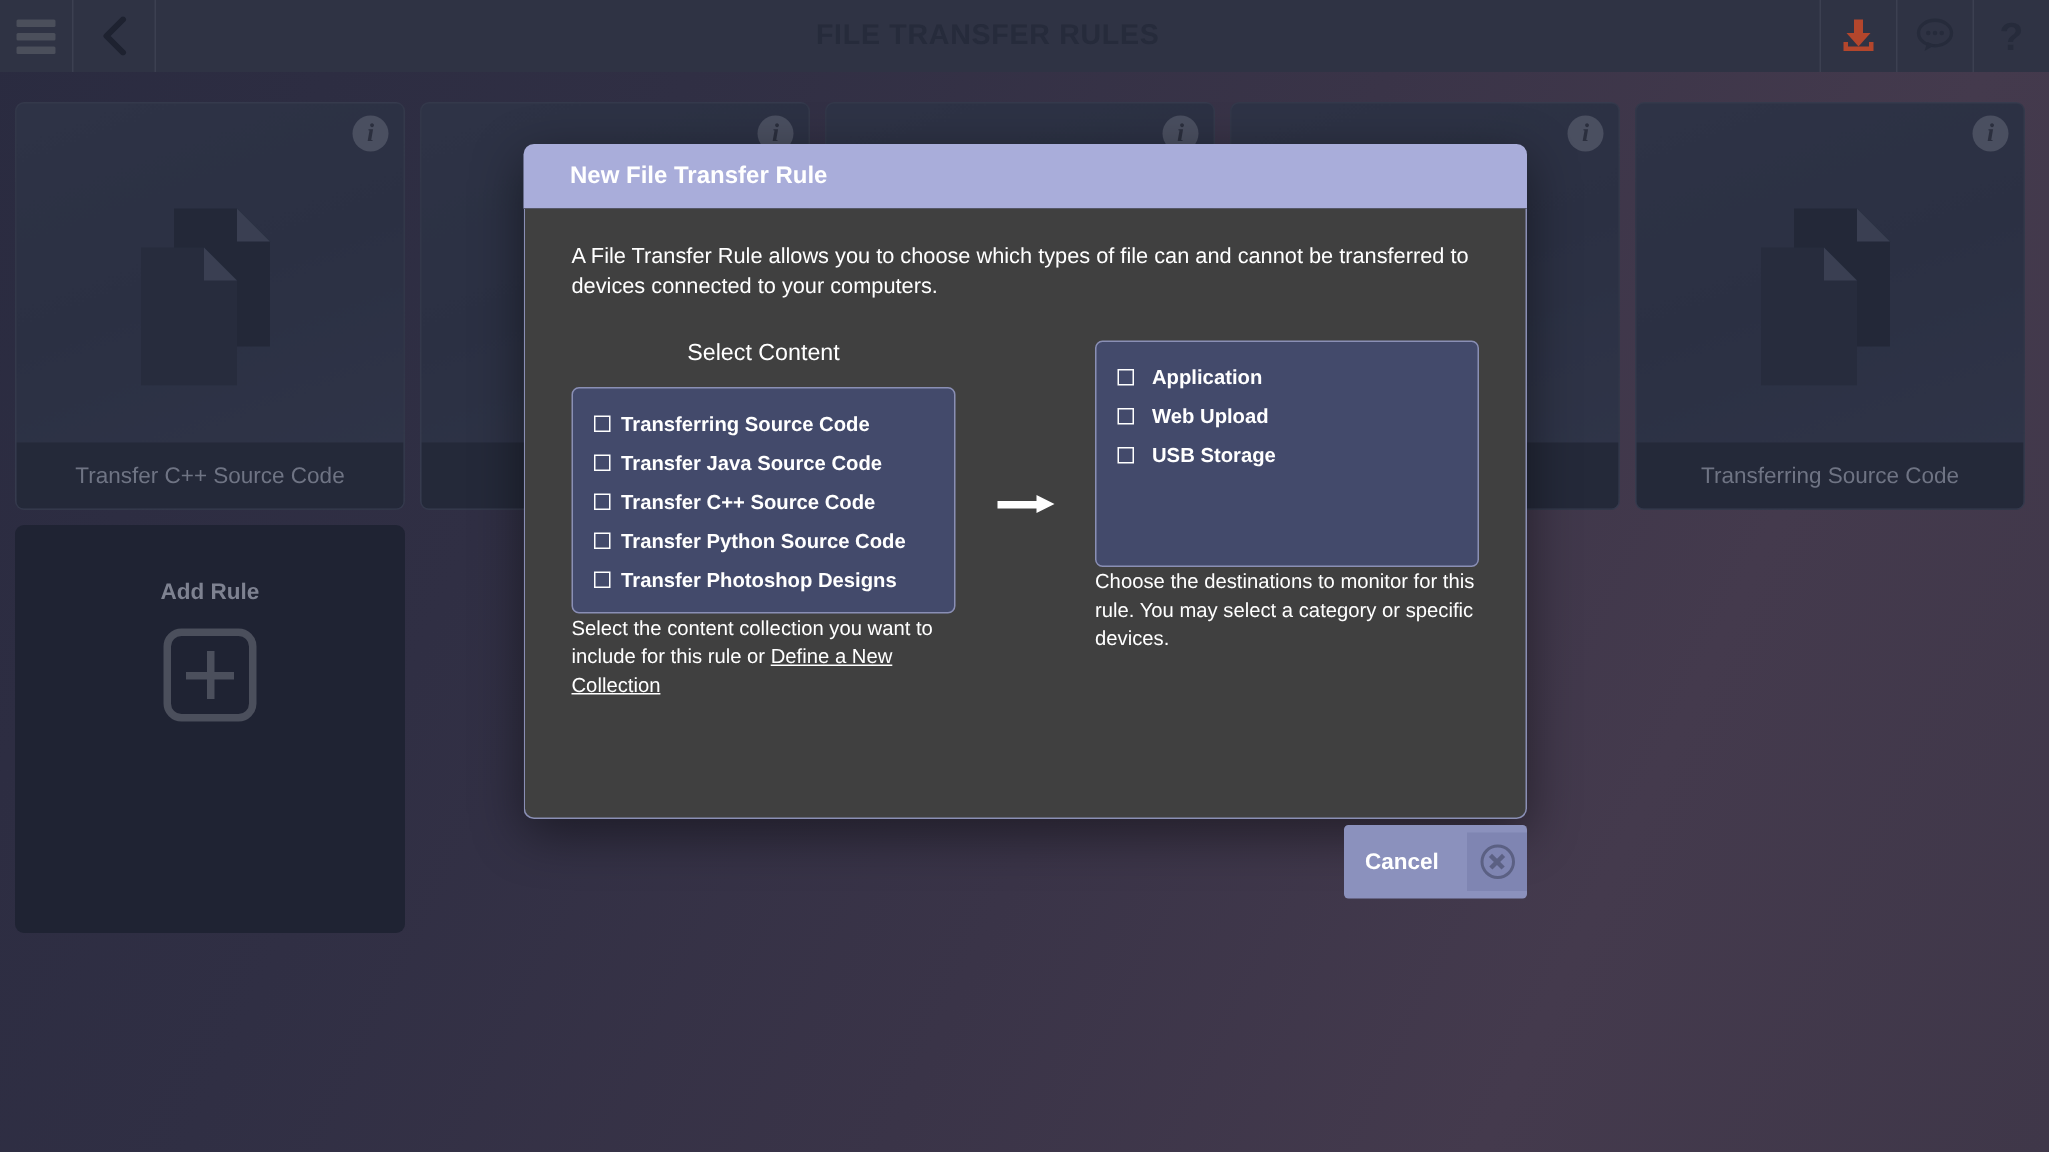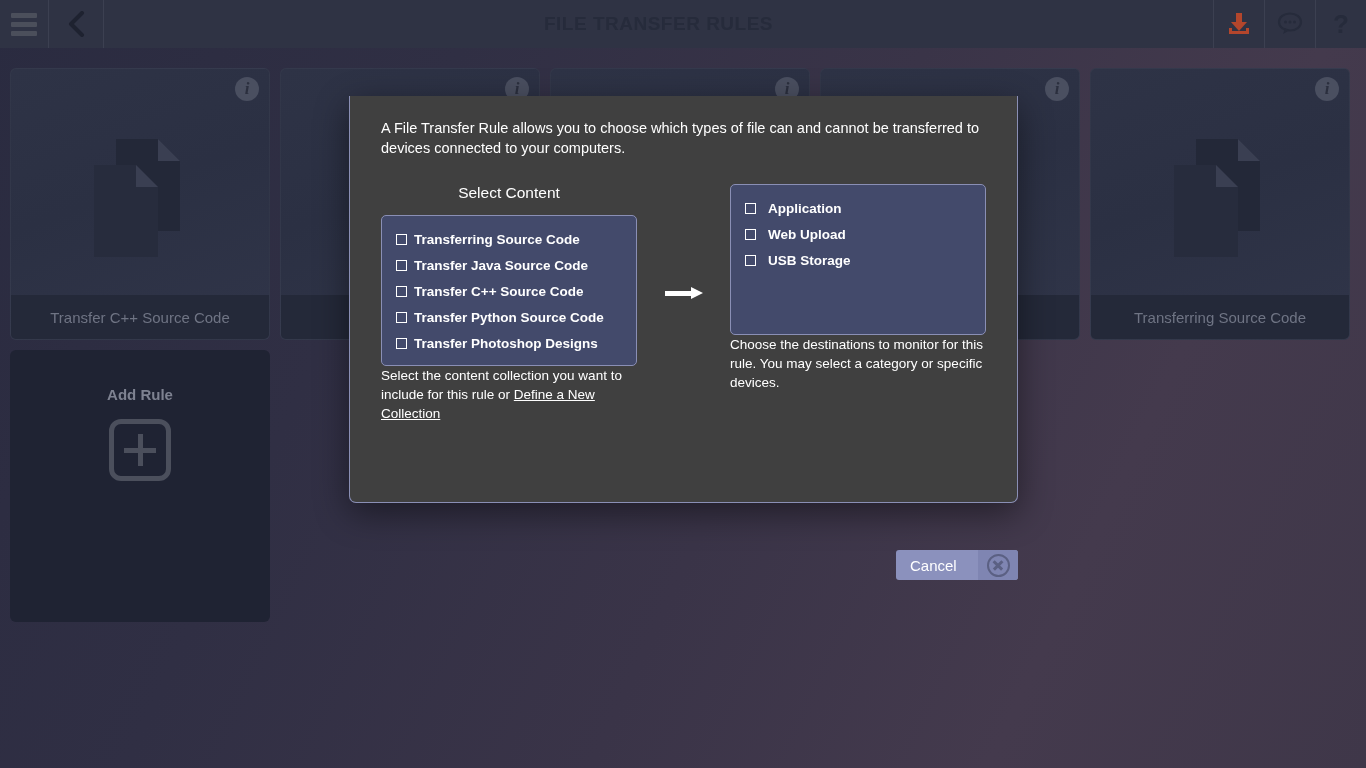--- a/index.html
+++ b/index.html
@@ -173,26 +173,26 @@
   }
   .helper {
     color: #ffffff; font-size: 13.5px; line-height: 19px;
     width: 256px;
   }
   .helper a { color: #ffffff; text-decoration: underline; cursor: pointer; }
 
   
   .cancel-btn {
     position: absolute; left: 896px; top: 550px;
-    width: 122px; height: 30px;
+    width: 122px; height: 49px;
     display: flex; align-items: center;
     background: #8b91bd;
     border-radius: 3px;
     overflow: hidden;
-    z-index: 21; cursor: pointer;
+    z-index: 21; cursor: pointer; font-weight: bold;
   }
   .cancel-label {
     flex: 1; color: #ffffff; font-size: 15px;
     padding-left: 14px;
   }
   .cancel-icon-wrap {
     width: 40px; height: 39px;
     background: #7f85b2;
     display: flex; align-items: center; justify-content: center;
   }
@@ -317,20 +317,21 @@
       <circle cx="9.5" cy="11" r="1.5" fill="#262b3b"></circle>
       <circle cx="14" cy="11" r="1.5" fill="#262b3b"></circle>
       <circle cx="18.5" cy="11" r="1.5" fill="#262b3b"></circle>
     </svg>
   </div>
   <div class="tb-sep"></div>
   <div class="tb-cell tb-icon help">?</div>
 </div>
 
 <div class="modal">
+  <div class="modal-head">New File Transfer Rule</div>
   <div class="modal-body">
     <div class="modal-desc">A File Transfer Rule allows you to choose which types of file can and cannot be transferred to devices connected to your computers.</div>
 
     <div class="panels">
 
       <div class="panel">
         <div class="panel-title">Select Content</div>
         <div class="listbox">
           <div class="opt">
             <span class="cbx"></span>

